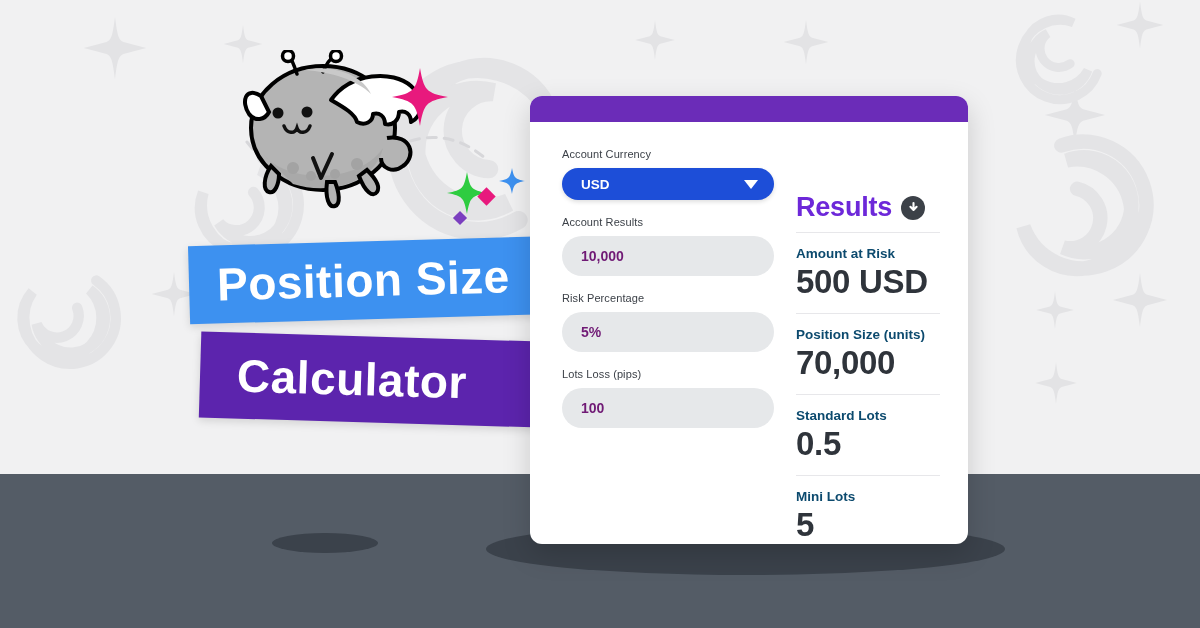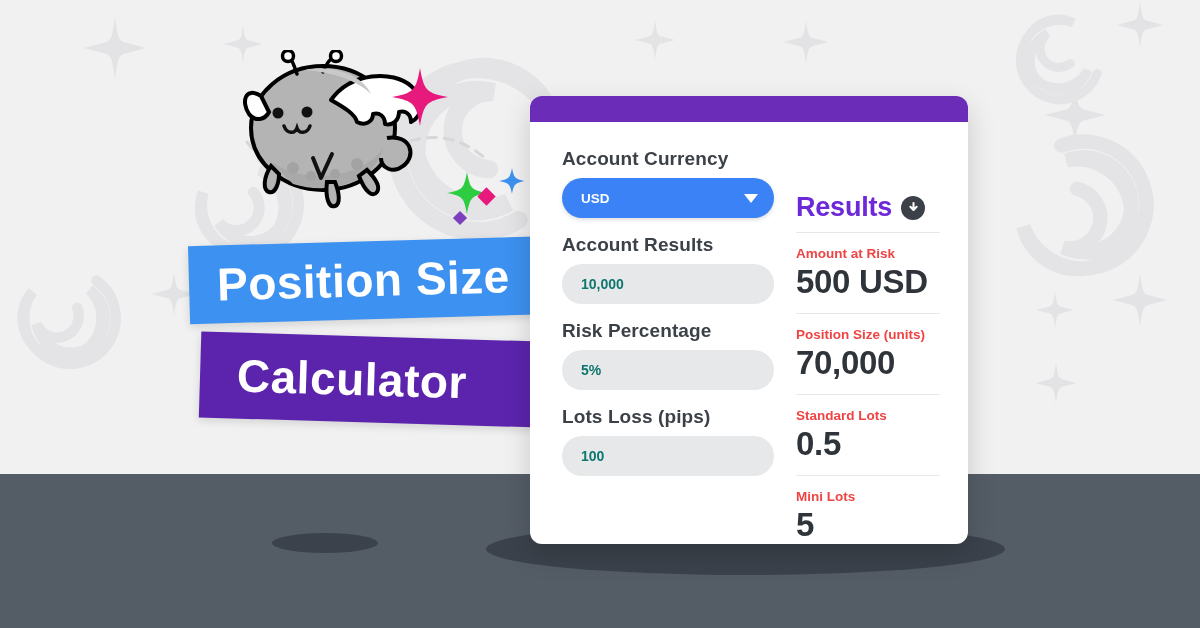--- a/index.html
+++ b/index.html
@@ -97,31 +97,31 @@
     width: 212px;
     flex: 0 0 212px;
   }
   #results-column {
     flex: 1;
     padding-left: 22px;
     padding-top: 44px;
   }
 
   .field-label {
-    font-size: 19px;
-    font-weight: 700;
+    font-size: 11px;
+    font-weight: 400;
     color: #3c4148;
     margin-bottom: 8px;
     letter-spacing: 0.1px;
   }
   .field-block { margin-bottom: 16px; }
 
   .select-pill {
-    height: 40px;
-    background: #3b82f6;
+    height: 32px;
+    background: #1d4ed8;
     border-radius: 20px;
     display: flex;
     align-items: center;
     justify-content: space-between;
     padding: 0 16px 0 19px;
     box-sizing: border-box;
     box-shadow: 0 2px 4px rgba(0,0,0,0.13);
   }
   .select-value {
     color: #ffffff;
@@ -136,21 +136,21 @@
   }
 
   .input-pill {
     height: 40px;
     background: #e6e8ea;
     border-radius: 20px;
     display: flex;
     align-items: center;
     padding: 0 19px;
     box-sizing: border-box;
-    color: #0f766e;
+    color: #701a75;
     font-size: 14px;
     font-weight: 600;
   }
 
   
   #results-title-row {
     display: flex;
     align-items: center;
     gap: 9px;
     padding-bottom: 9px;
@@ -174,21 +174,21 @@
     height: 1px;
     background: #e7e7ea;
     margin: 0;
   }
   .result-block {
     padding: 13px 0 12px 0;
   }
   .result-label {
     font-size: 13.5px;
     font-weight: 700;
-    color: #ef4444;
+    color: #0c4a6e;
     margin-bottom: 2px;
   }
   .result-value {
     font-size: 33px;
     font-weight: 700;
     color: #2f343b;
     letter-spacing: -0.3px;
   }
 
   

